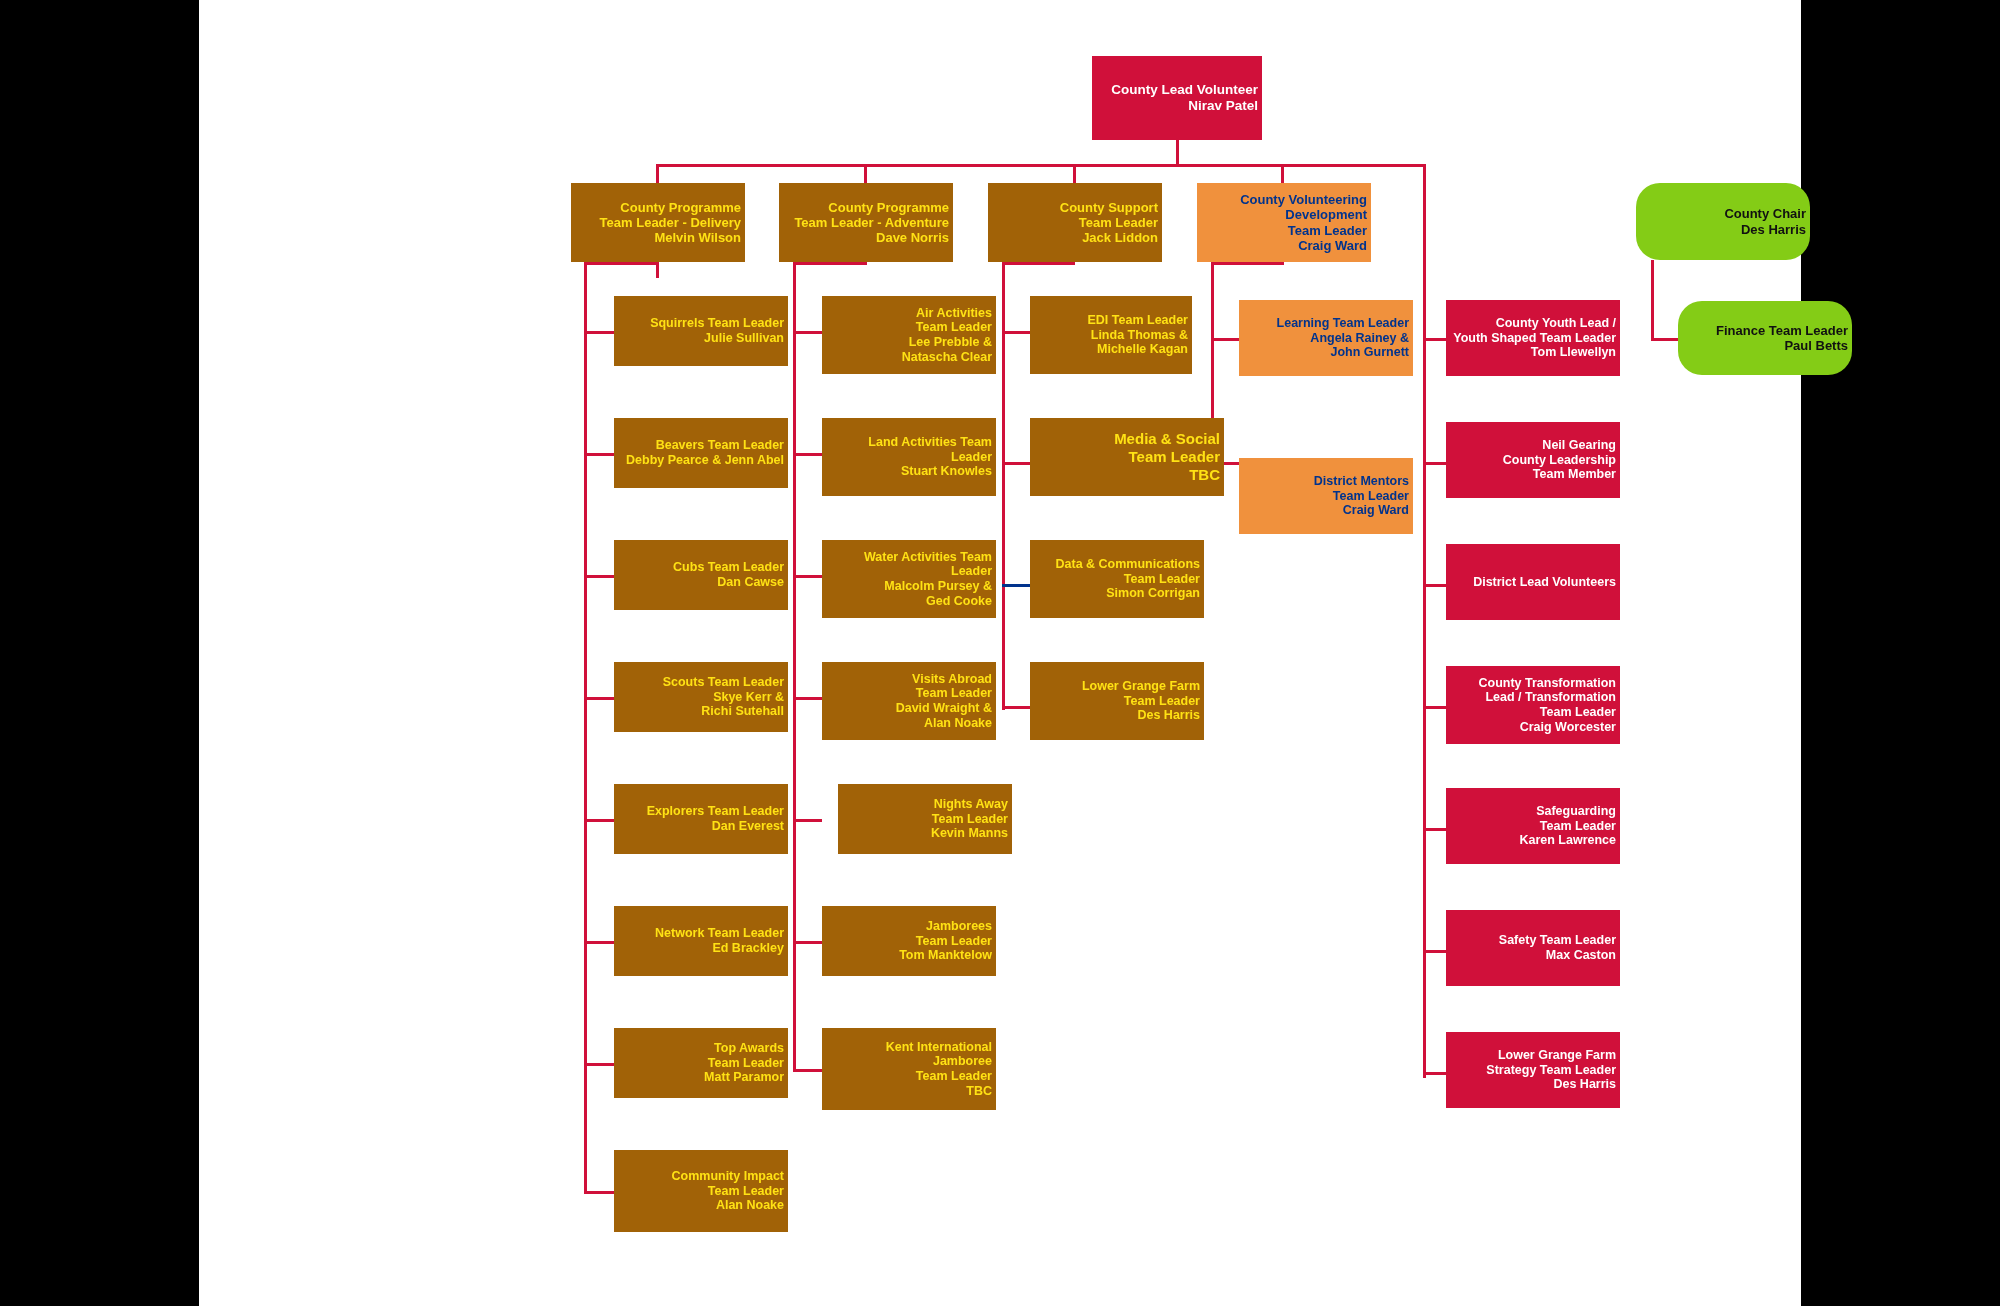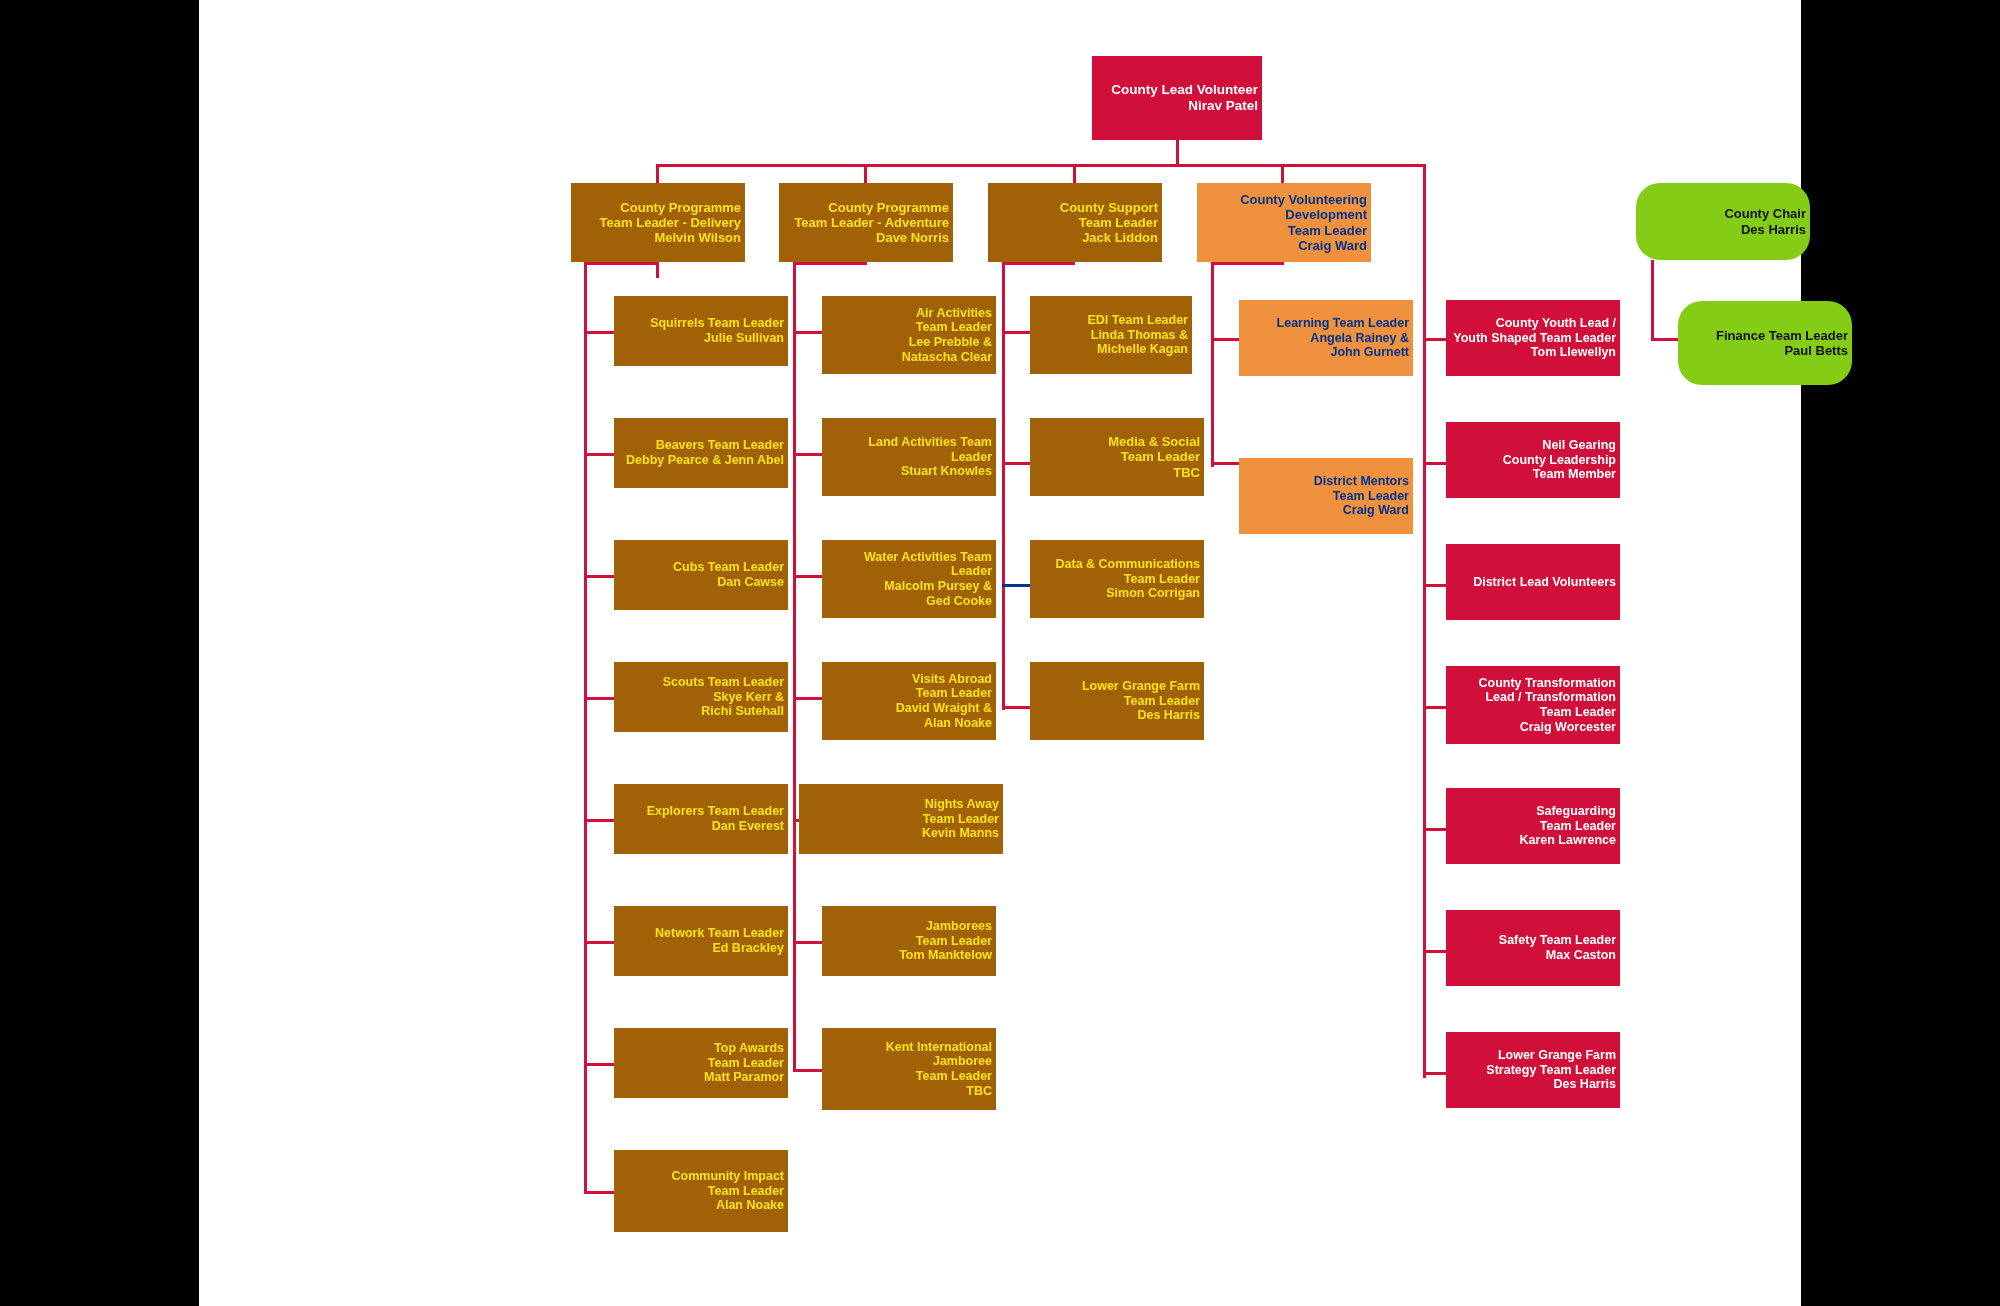--- a/index.html
+++ b/index.html
@@ -148,21 +148,21 @@
         <span class="ln">Team Leader</span>
         <span class="ln">Craig Ward</span>
       </span>
   </div>
   <div class="node c-yellow" style="left:1437px;top:183px;width:174px;height:77px;font-size:13px;">
     <span class="lines">
         <span class="ln">County Chair</span>
         <span class="ln">Des Harris</span>
       </span>
   </div>
-  <div class="node c-yellow" style="left:1479px;top:301px;width:174px;height:84px;font-size:13px;">
+  <div class="node c-yellow" style="left:1479px;top:301px;width:174px;height:74px;font-size:13px;">
     <span class="lines">
         <span class="ln">Finance Team Leader</span>
         <span class="ln">Paul Betts</span>
       </span>
   </div>
 
   <div class="node c-teal" style="left:415px;top:296px;width:174px;height:70px;font-size:12.5px;">
     <span class="lines">
         <span class="ln">Squirrels Team Leader</span>
         <span class="ln">Julie Sullivan</span>
@@ -238,21 +238,21 @@
       </span>
     </div>
   <div class="node c-teal" style="left:623px;top:662px;width:174px;height:78px;font-size:12.5px;">
     <span class="lines">
         <span class="ln">Visits Abroad</span>
         <span class="ln">Team Leader</span>
         <span class="ln">David Wraight &amp;</span>
         <span class="ln">Alan Noake</span>
       </span>
     </div>
-  <div class="node c-teal" style="left:600px;top:784px;width:204px;height:70px;font-size:12.5px;">
+  <div class="node c-teal" style="left:639px;top:784px;width:174px;height:70px;font-size:12.5px;">
     <span class="lines">
         <span class="ln">Nights Away</span>
         <span class="ln">Team Leader</span>
         <span class="ln">Kevin Manns</span>
       </span>
     </div>
   <div class="node c-teal" style="left:623px;top:906px;width:174px;height:70px;font-size:12.5px;">
     <span class="lines">
         <span class="ln">Jamborees</span>
         <span class="ln">Team Leader</span>
@@ -268,21 +268,21 @@
       </span>
     </div>
 
   <div class="node c-navy" style="left:831px;top:296px;width:162px;height:78px;font-size:12.5px;">
     <span class="lines">
         <span class="ln">EDI Team Leader</span>
         <span class="ln">Linda Thomas &amp;</span>
         <span class="ln">Michelle Kagan</span>
       </span>
     </div>
-  <div class="node c-navy" style="left:831px;top:418px;width:174px;height:78px;font-size:13px;">
+  <div class="node c-navy" style="left:831px;top:418px;width:194px;height:78px;font-size:15px;">
     <span class="lines">
         <span class="ln">Media &amp; Social</span>
         <span class="ln">Team Leader</span>
         <span class="ln">TBC</span>
       </span>
     </div>
   <div class="node c-navy" style="left:831px;top:540px;width:174px;height:78px;font-size:12.5px;">
     <span class="lines">
         <span class="ln">Data &amp; Communications</span>
         <span class="ln">Team Leader</span>

